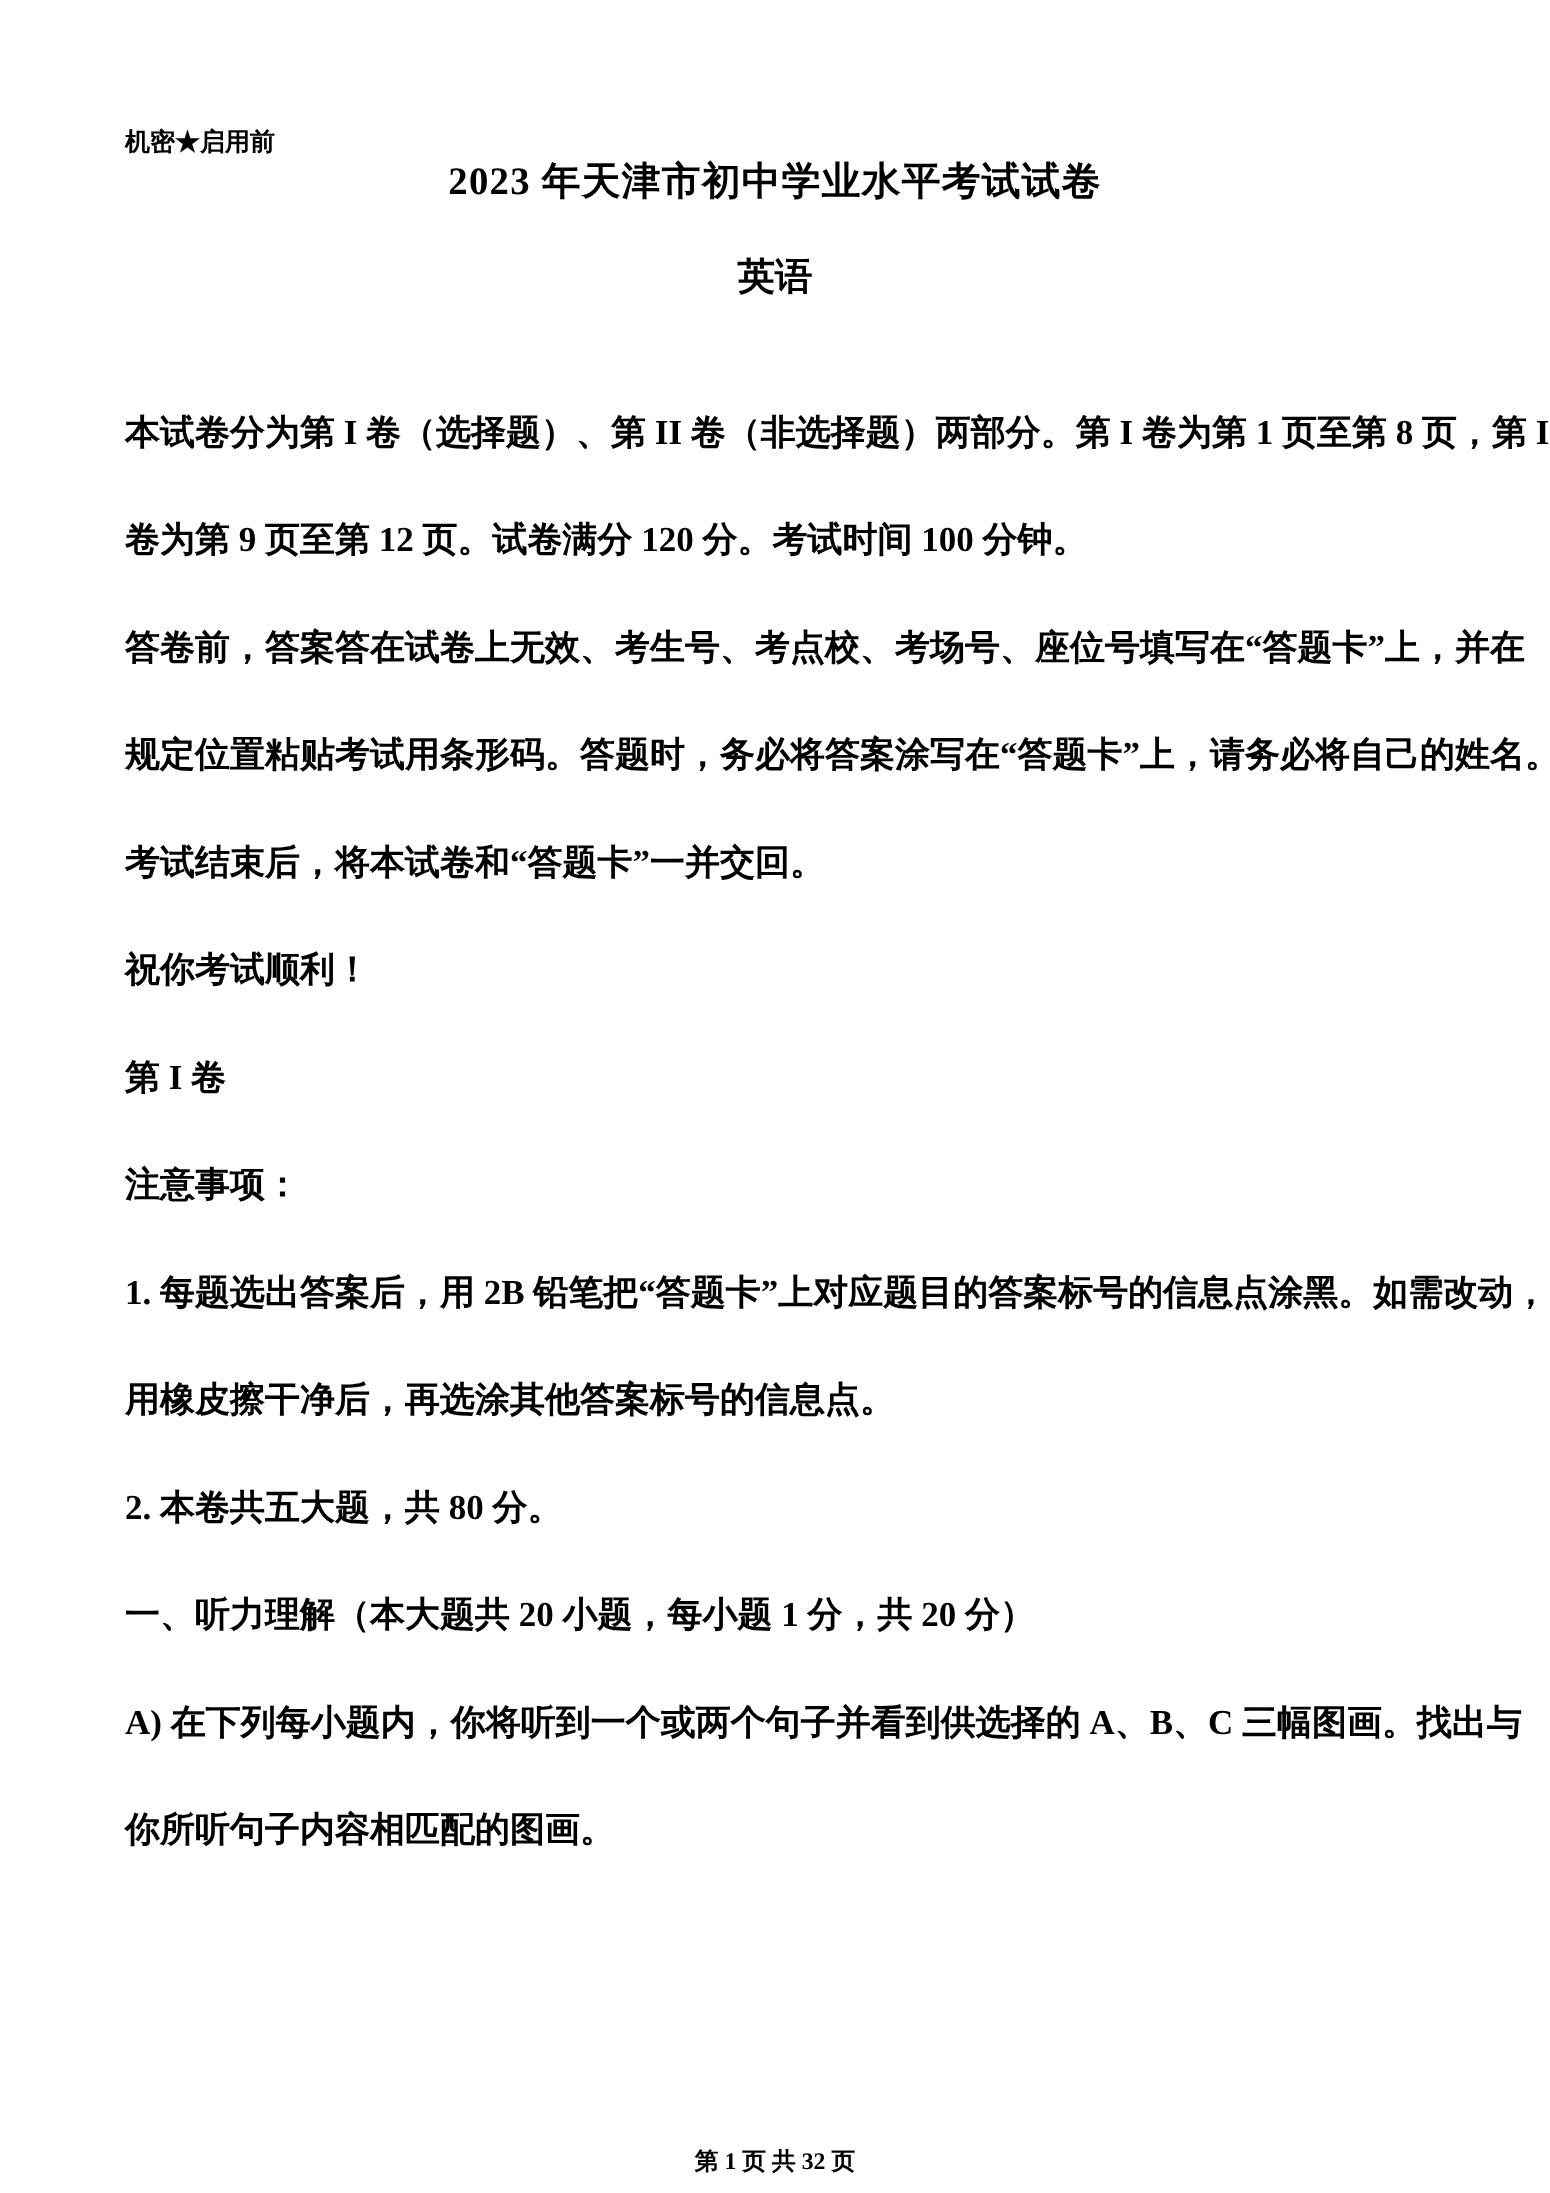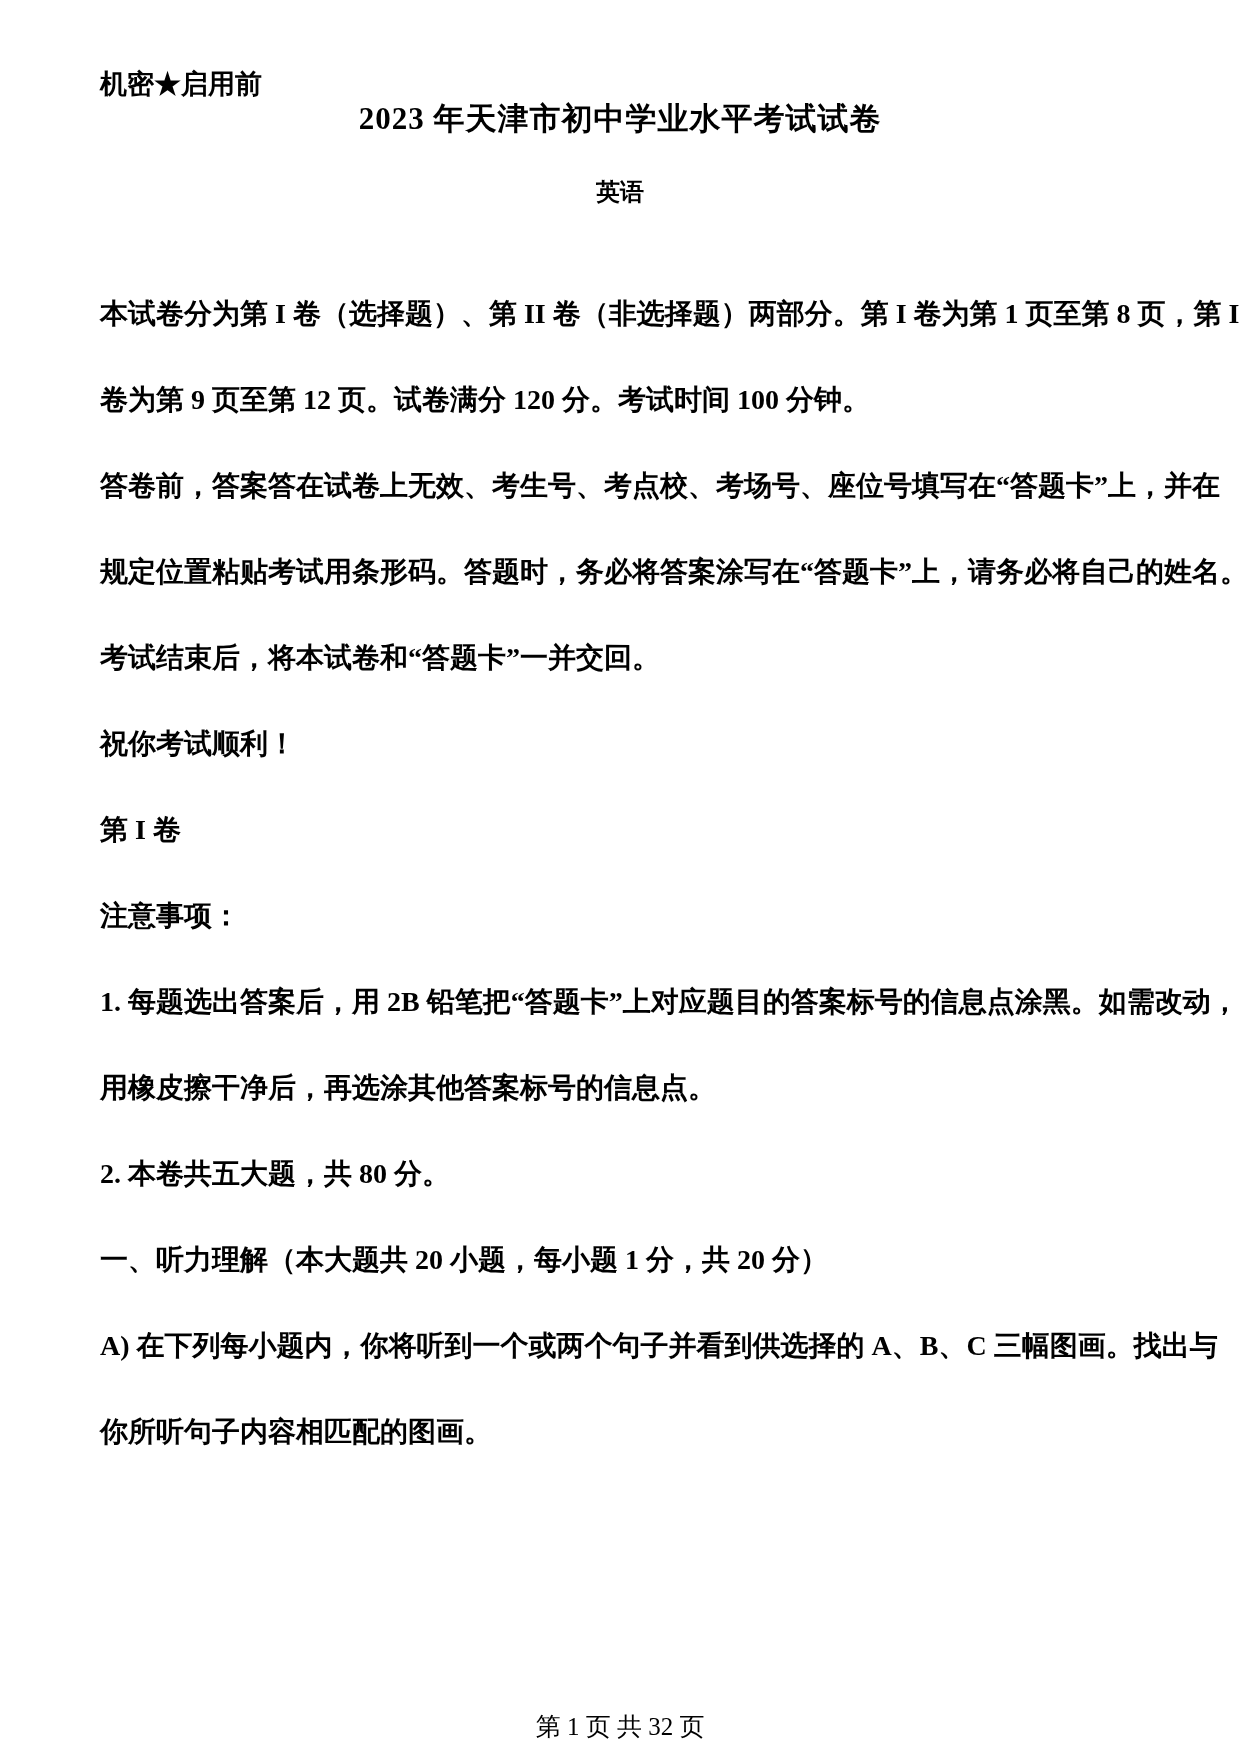--- a/index.html
+++ b/index.html
@@ -10,53 +10,53 @@
     height: 1754px;
     margin: 0 auto;
     background: #ffffff;
     color: #000000;
     font-family: "Liberation Serif", "DejaVu Serif", serif;
     font-weight: bold;
     overflow: hidden;
   }
   .content { padding: 0 100px; }
   .security-notice {
-    padding-top: 68px;
-    font-size: 27px;
+    padding-top: 102px;
+    font-size: 20px;
     line-height: 1.2;
     text-align: left;
   }
   .doc-title {
     font-size: 31px;
     line-height: 1.25;
     text-align: center;
     letter-spacing: 1px;
   }
   .doc-subject {
     margin-top: 38px;
-    font-size: 24px;
+    font-size: 30px;
     line-height: 1.25;
     text-align: center;
   }
   .body-lines { margin-top: 64px; }
   .line {
     font-size: 28px;
     line-height: 86px;
     white-space: nowrap;
     text-align: left;
   }
   .line.center { text-align: left; }
   .page-footer {
     position: absolute;
     left: 0;
     bottom: 12px;
     width: 100%;
     text-align: center;
-    font-weight: normal;
-    font-size: 25px;
+    font-weight: bold;
+    font-size: 19px;
     line-height: 1.2;
   }
 </style>
 </head>
 <body>
 
 <div class="page">
   <div class="content">
 
     <div class="security-notice">机密★启用前</div>

